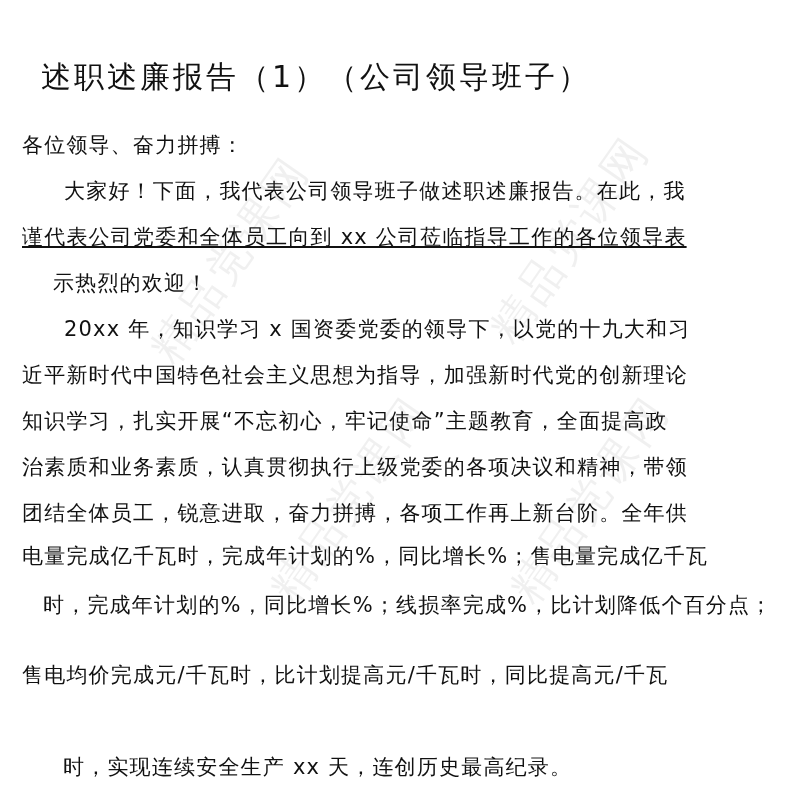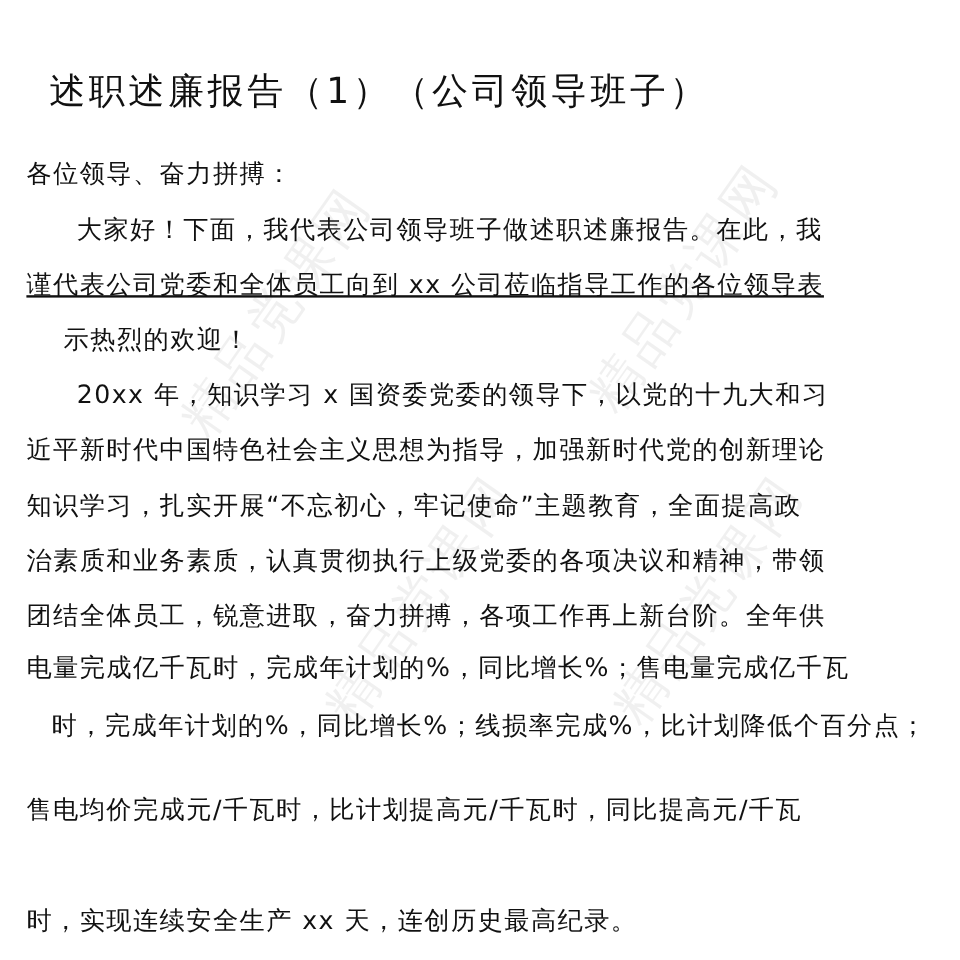--- a/index.html
+++ b/index.html
@@ -39,13 +39,13 @@
 <div class="line" style="top:222px;text-decoration:underline;">谨代表公司党委和全体员工向到 xx 公司莅临指导工作的各位领导表</div>
 <div class="line" style="top:268px;margin-left:31px;">示热烈的欢迎！</div>
 <div class="line indent" style="top:314px;">20xx 年，知识学习 x 国资委党委的领导下，以党的十九大和习</div>
 <div class="line" style="top:360px;">近平新时代中国特色社会主义思想为指导，加强新时代党的创新理论</div>
 <div class="line" style="top:406px;">知识学习，扎实开展“不忘初心，牢记使命”主题教育，全面提高政</div>
 <div class="line" style="top:452px;">治素质和业务素质，认真贯彻执行上级党委的各项决议和精神，带领</div>
 <div class="line" style="top:498px;">团结全体员工，锐意进取，奋力拼搏，各项工作再上新台阶。全年供</div>
 <div class="line" style="top:541px;">电量完成亿千瓦时，完成年计划的%，同比增长%；售电量完成亿千瓦</div>
 <div class="line" style="top:590px;margin-left:21px;">时，完成年计划的%，同比增长%；线损率完成%，比计划降低个百分点；</div>
 <div class="line" style="top:660px;">售电均价完成元/千瓦时，比计划提高元/千瓦时，同比提高元/千瓦</div>
-<div class="line" style="top:752px;">时，实现连续安全生产 xx 天，连创历史最高纪录。</div>
+<div class="line" style="top:752px;margin-left:41px;">时，实现连续安全生产 xx 天，连创历史最高纪录。</div>
 
 </body></html>

